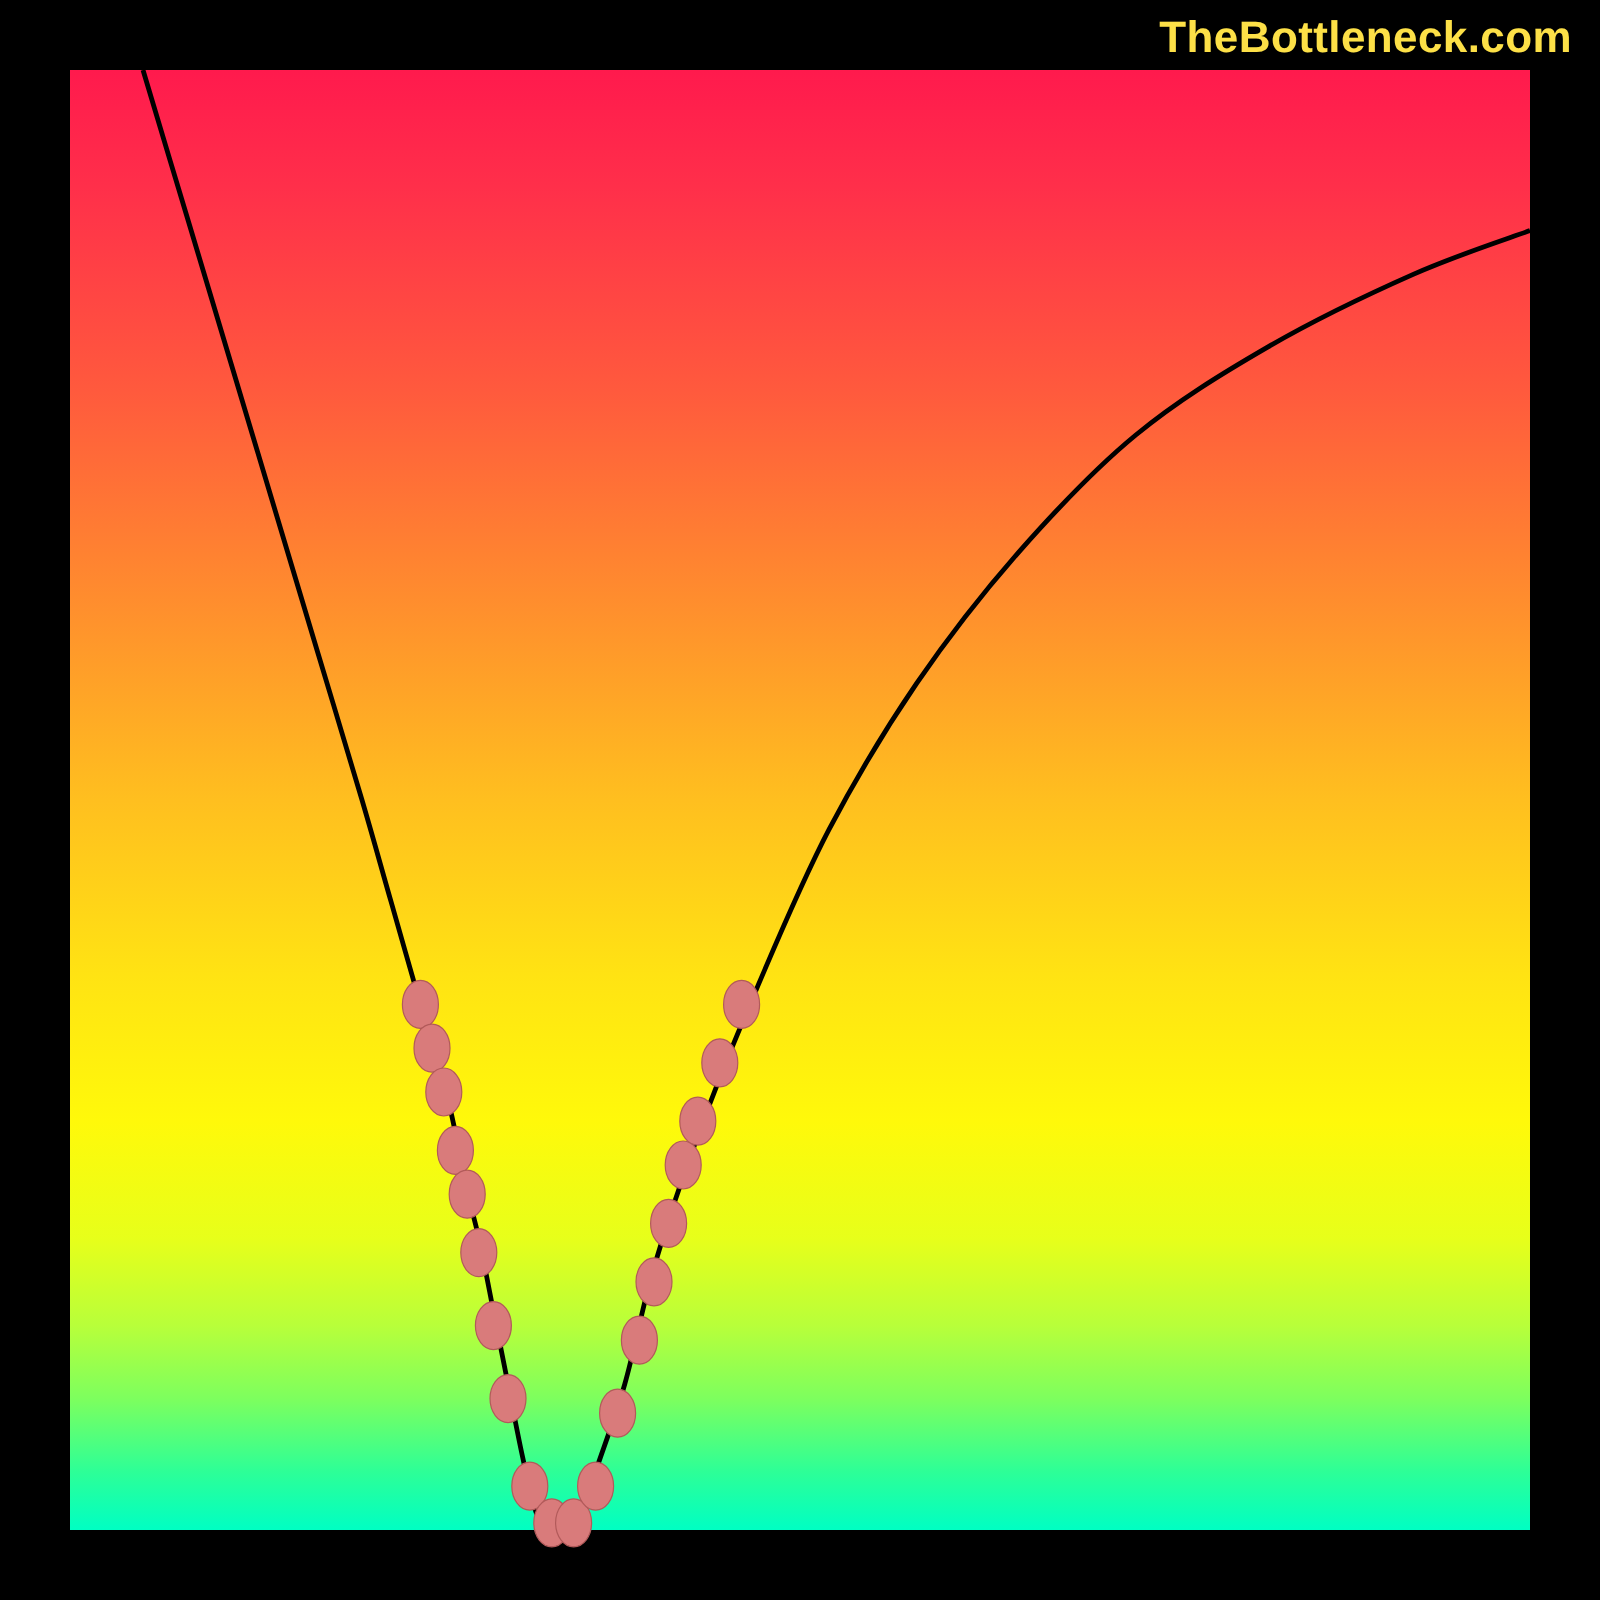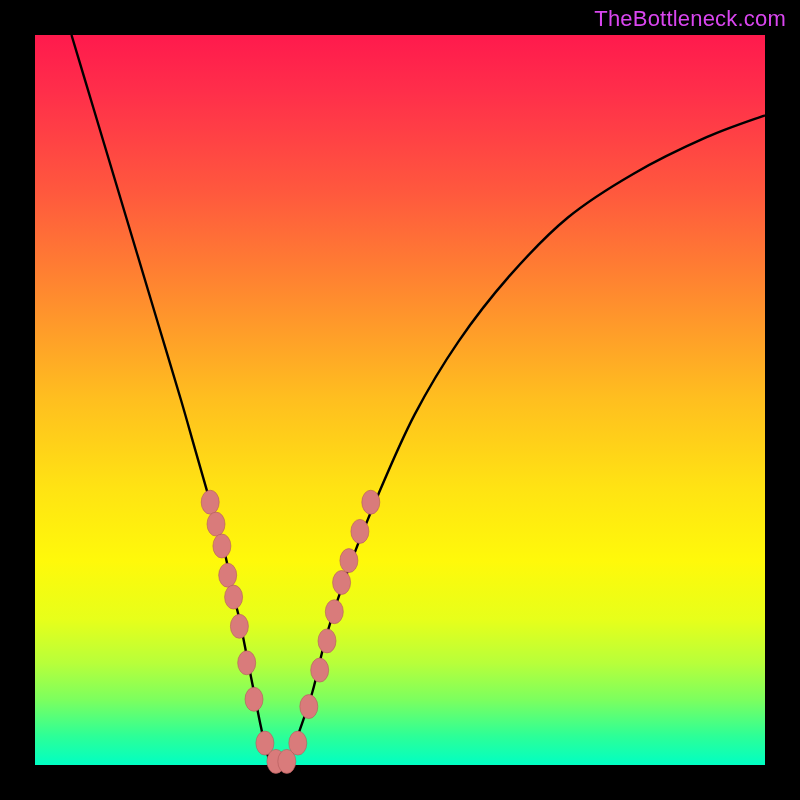--- a/index.html
+++ b/index.html
@@ -35,23 +35,23 @@
       #b8ff3a 86%,
       #7dff5e 91%,
       #2dff97 96%,
       #00ffc3 100%
     );
   }
   .watermark {
     position: absolute;
     top: 6px;
     right: 14px;
-    color: #d946ef;
+    color: #fde047;
     font-size: 22px;
-    font-weight: 400;
+    font-weight: 700;
     letter-spacing: 0.2px;
     user-select: none;
   }
   svg.curve {
     position: absolute;
     left: 0;
     top: 0;
     width: 730px;
     height: 730px;
     overflow: visible;

